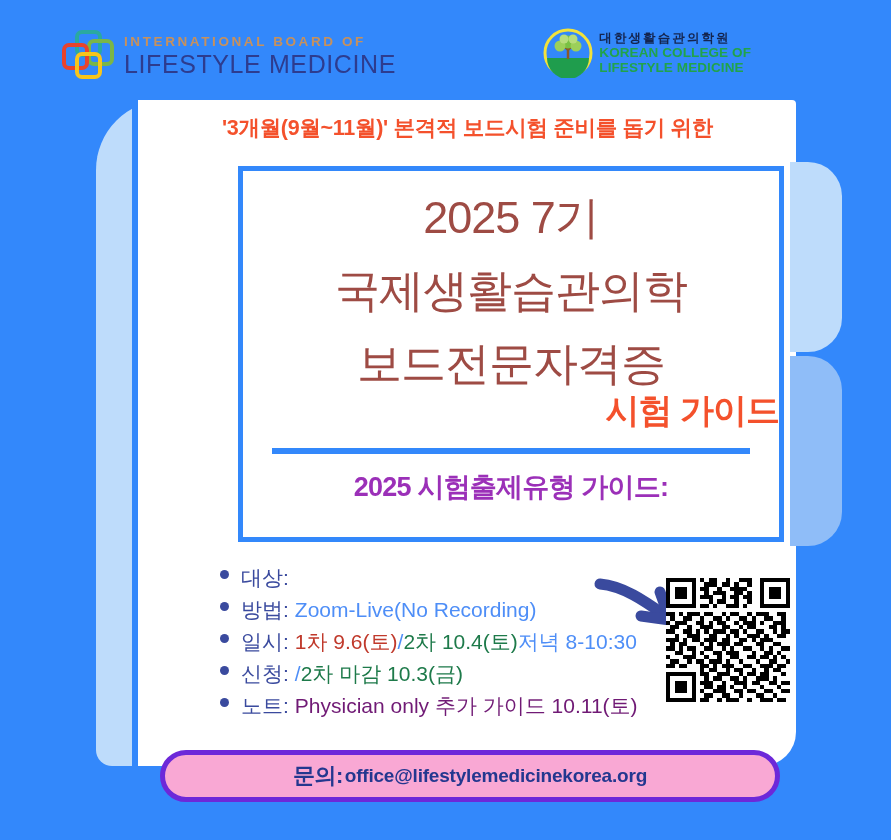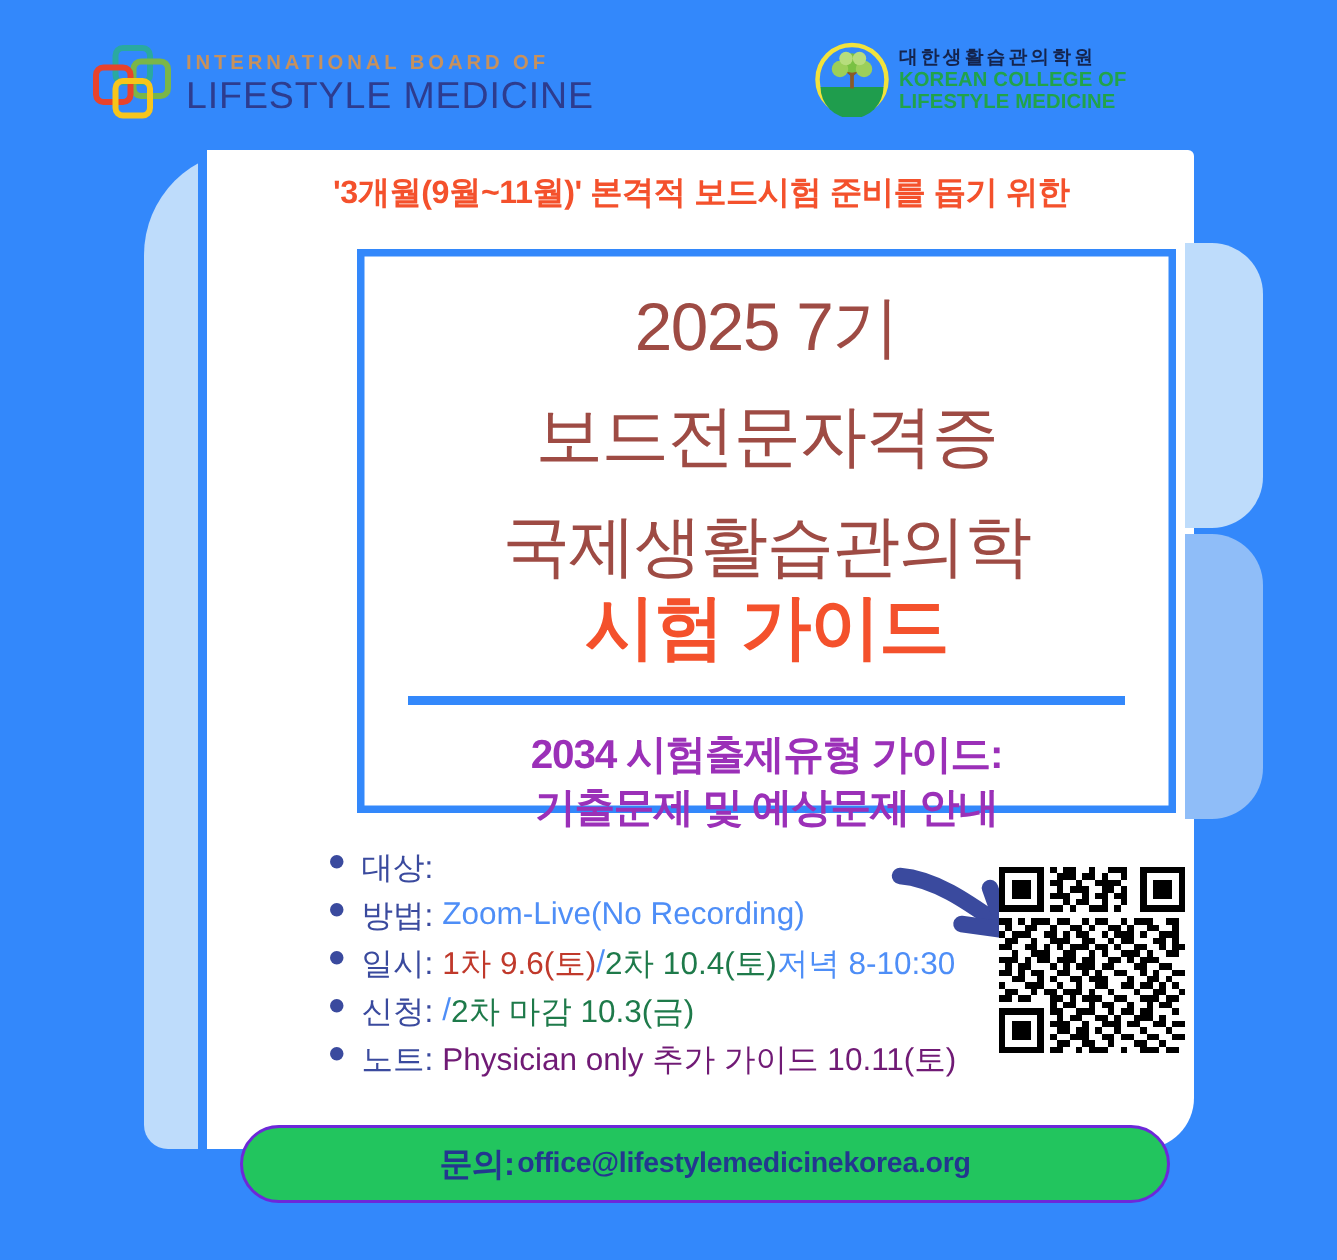--- a/index.html
+++ b/index.html
@@ -144,25 +144,26 @@
   }
   .title-main {
     margin-top: 20px;
     font-size: 45px;
     font-weight: 400;
     line-height: 1.18;
     color: #9e4b44;
     letter-spacing: -1px;
   }
   .title-accent {
-    font-size: 47px;
+    font-size: 34px;
     font-weight: 800;
     line-height: 1.18;
     color: #f4512c;
     letter-spacing: -1px;
+    text-align: right;
   }
   .divider {
     width: 478px;
     height: 6px;
     background: #3388fb;
     margin: 18px auto 0;
   }
   .subtitle {
     margin-top: 16px;
     font-size: 27px;
@@ -218,22 +219,22 @@
     left: 528px; top: 478px;
     width: 124px; height: 124px;
     background: #fff;
   }
 
   
   .footer {
     position: absolute;
     left: 22px; top: 650px;
     width: 620px; height: 52px;
-    background: #22c55e;
-    border: 2px solid #6d28d9;
+    background: #f9a8d4;
+    border: 5px solid #6d28d9;
     box-sizing: border-box;
     border-radius: 26px;
     display: flex;
     align-items: center;
     justify-content: center;
   }
   .footer-label {
     font-size: 22px;
     font-weight: 800;
     color: #23378f;
@@ -293,28 +294,27 @@
 
   <div class="page">
 
     <div class="tab top"></div>
     <div class="tab bottom"></div>
 
     <div class="tagline">'3개월(9월~11월)' 본격적 보드시험 준비를 돕기 위한</div>
 
     <div class="title-box">
       <div class="title-main">2025 7기</div>
+      <div class="title-main">국제생활습관의학</div>
       <div class="title-main">보드전문자격증</div>
-      <div class="title-main">국제생활습관의학</div>
       <div class="title-accent">시험 가이드</div>
 
       <div class="divider"></div>
 
-      <div class="subtitle">2034 시험출제유형 가이드:</div>
-      <div class="subtitle" style="margin-top:0">기출문제 및 예상문제 안내</div>
+      <div class="subtitle">2025 시험출제유형 가이드:</div>
     </div>
 
     <div class="bullets">
 
       <div class="bullet-row">
         <span class="dot"></span>
         <span class="b-label">대상:</span>
       </div>
 
       <div class="bullet-row">

